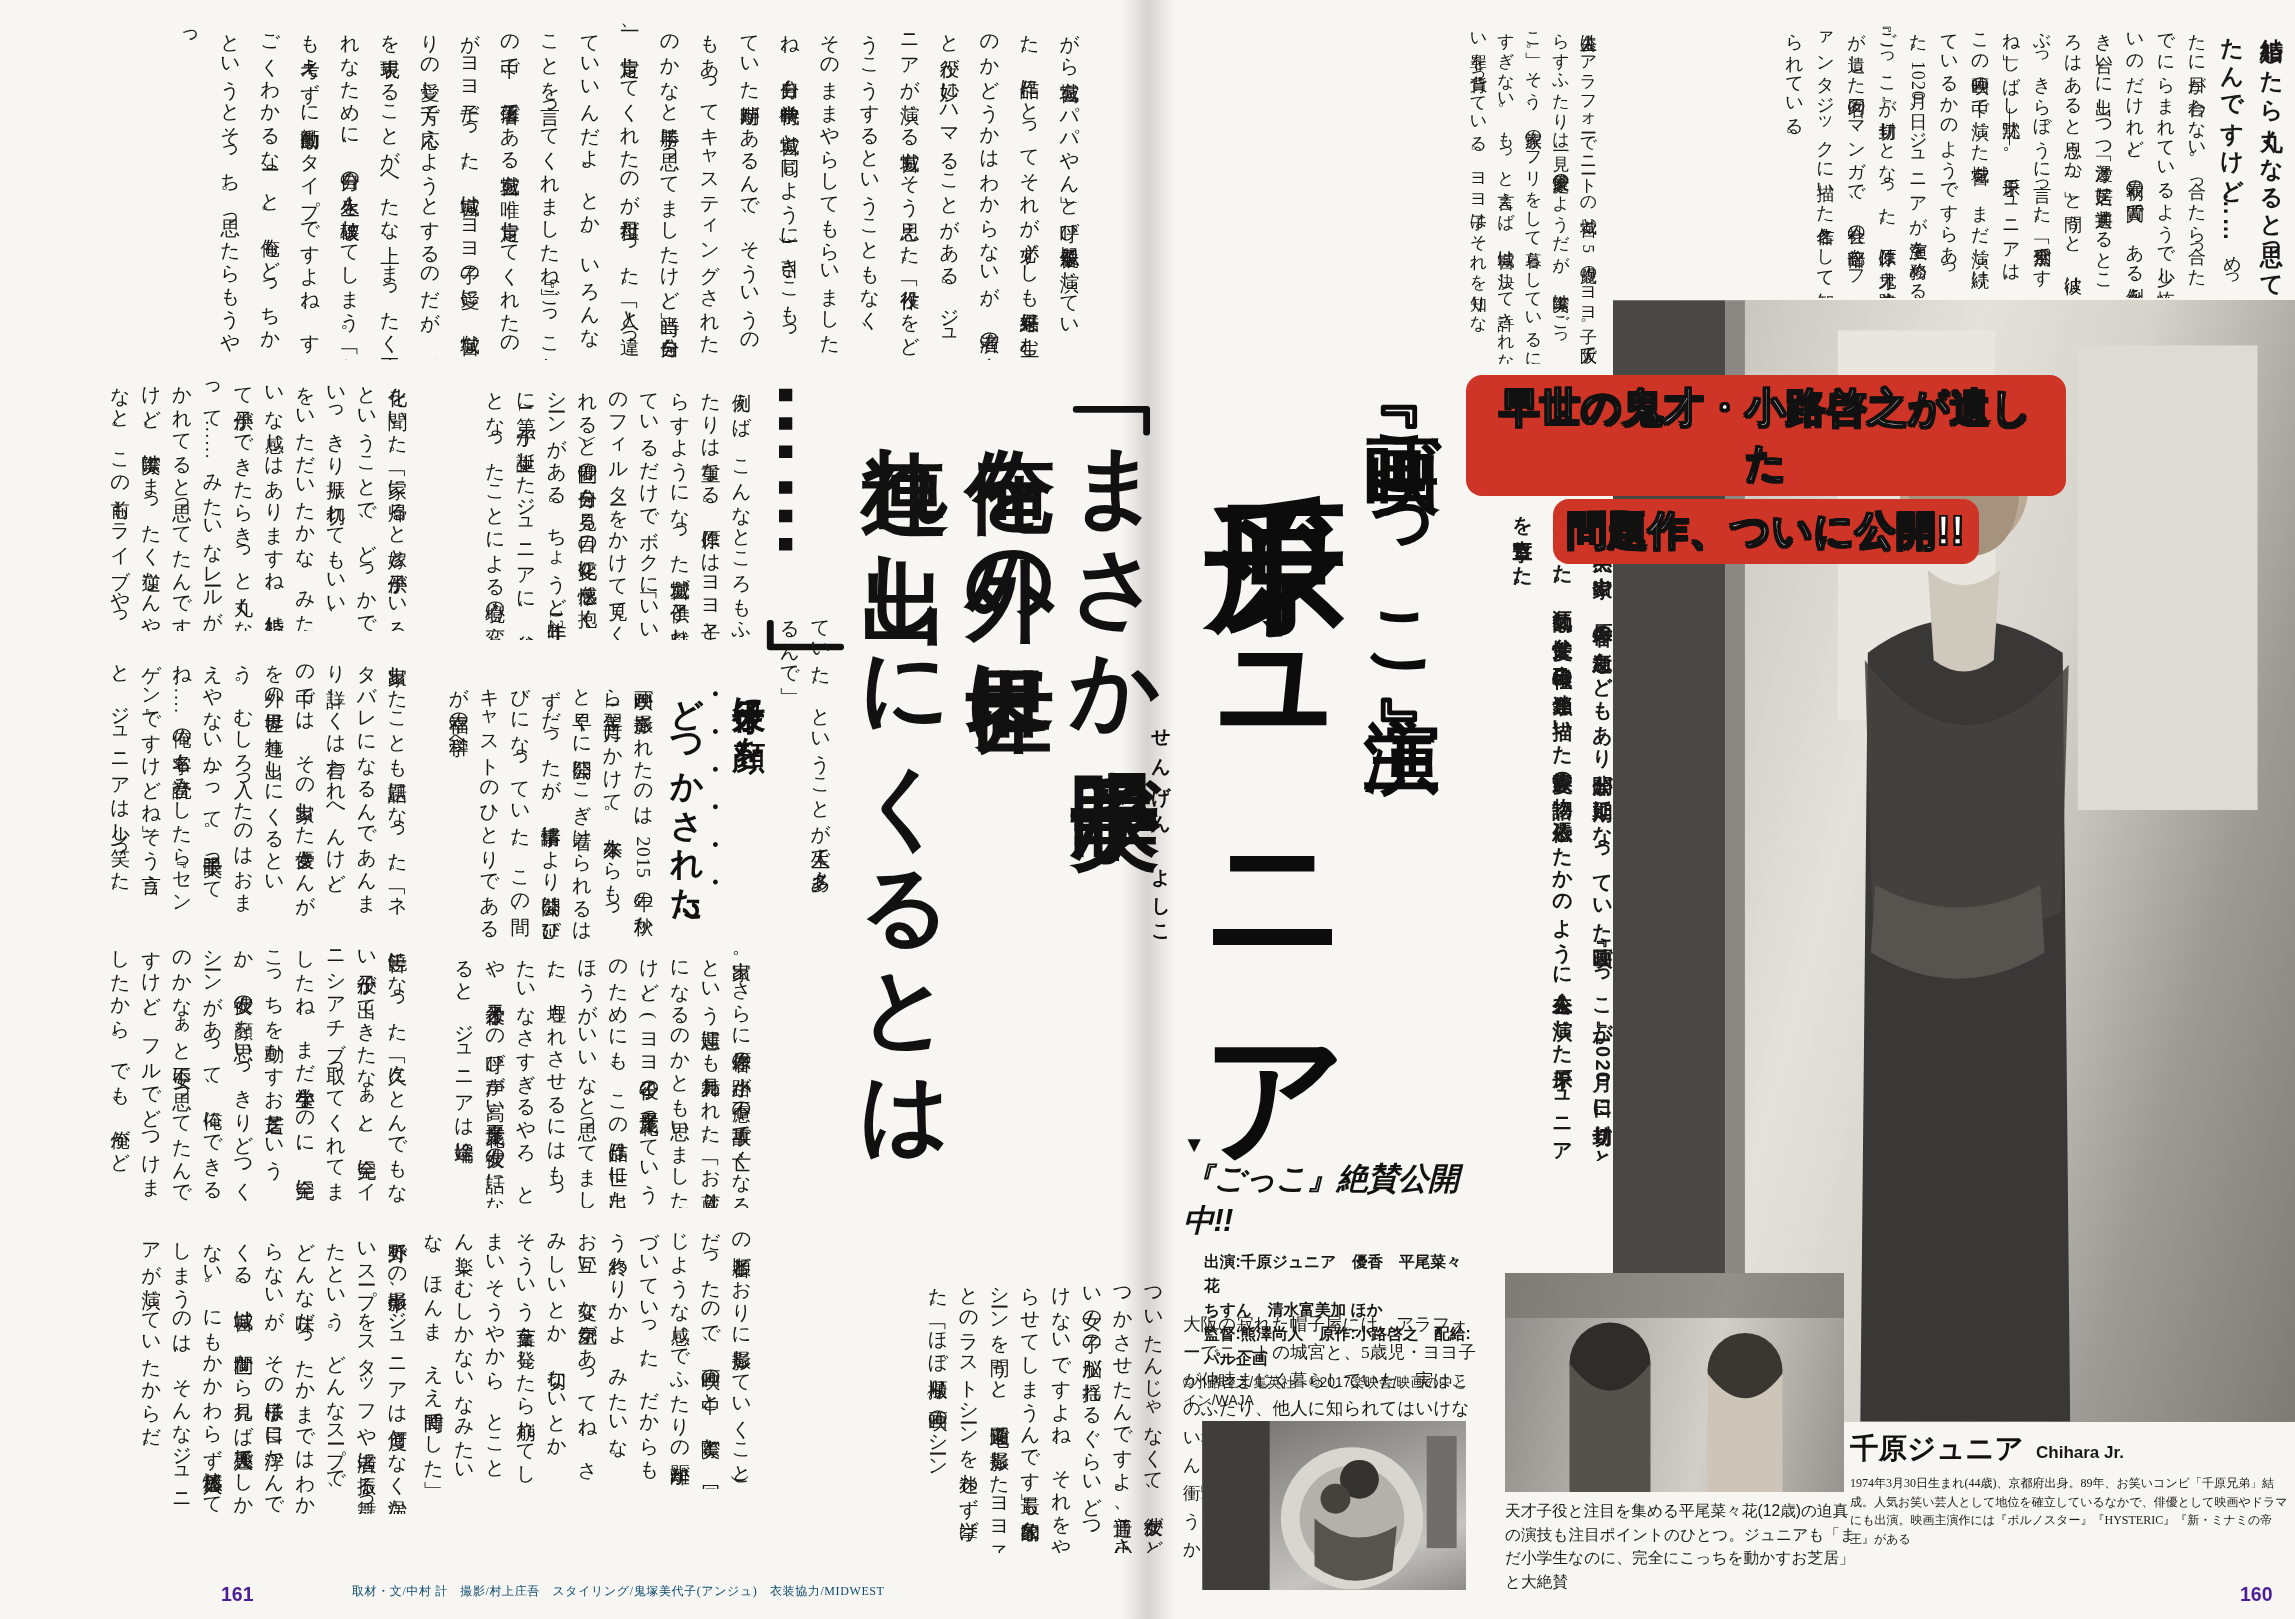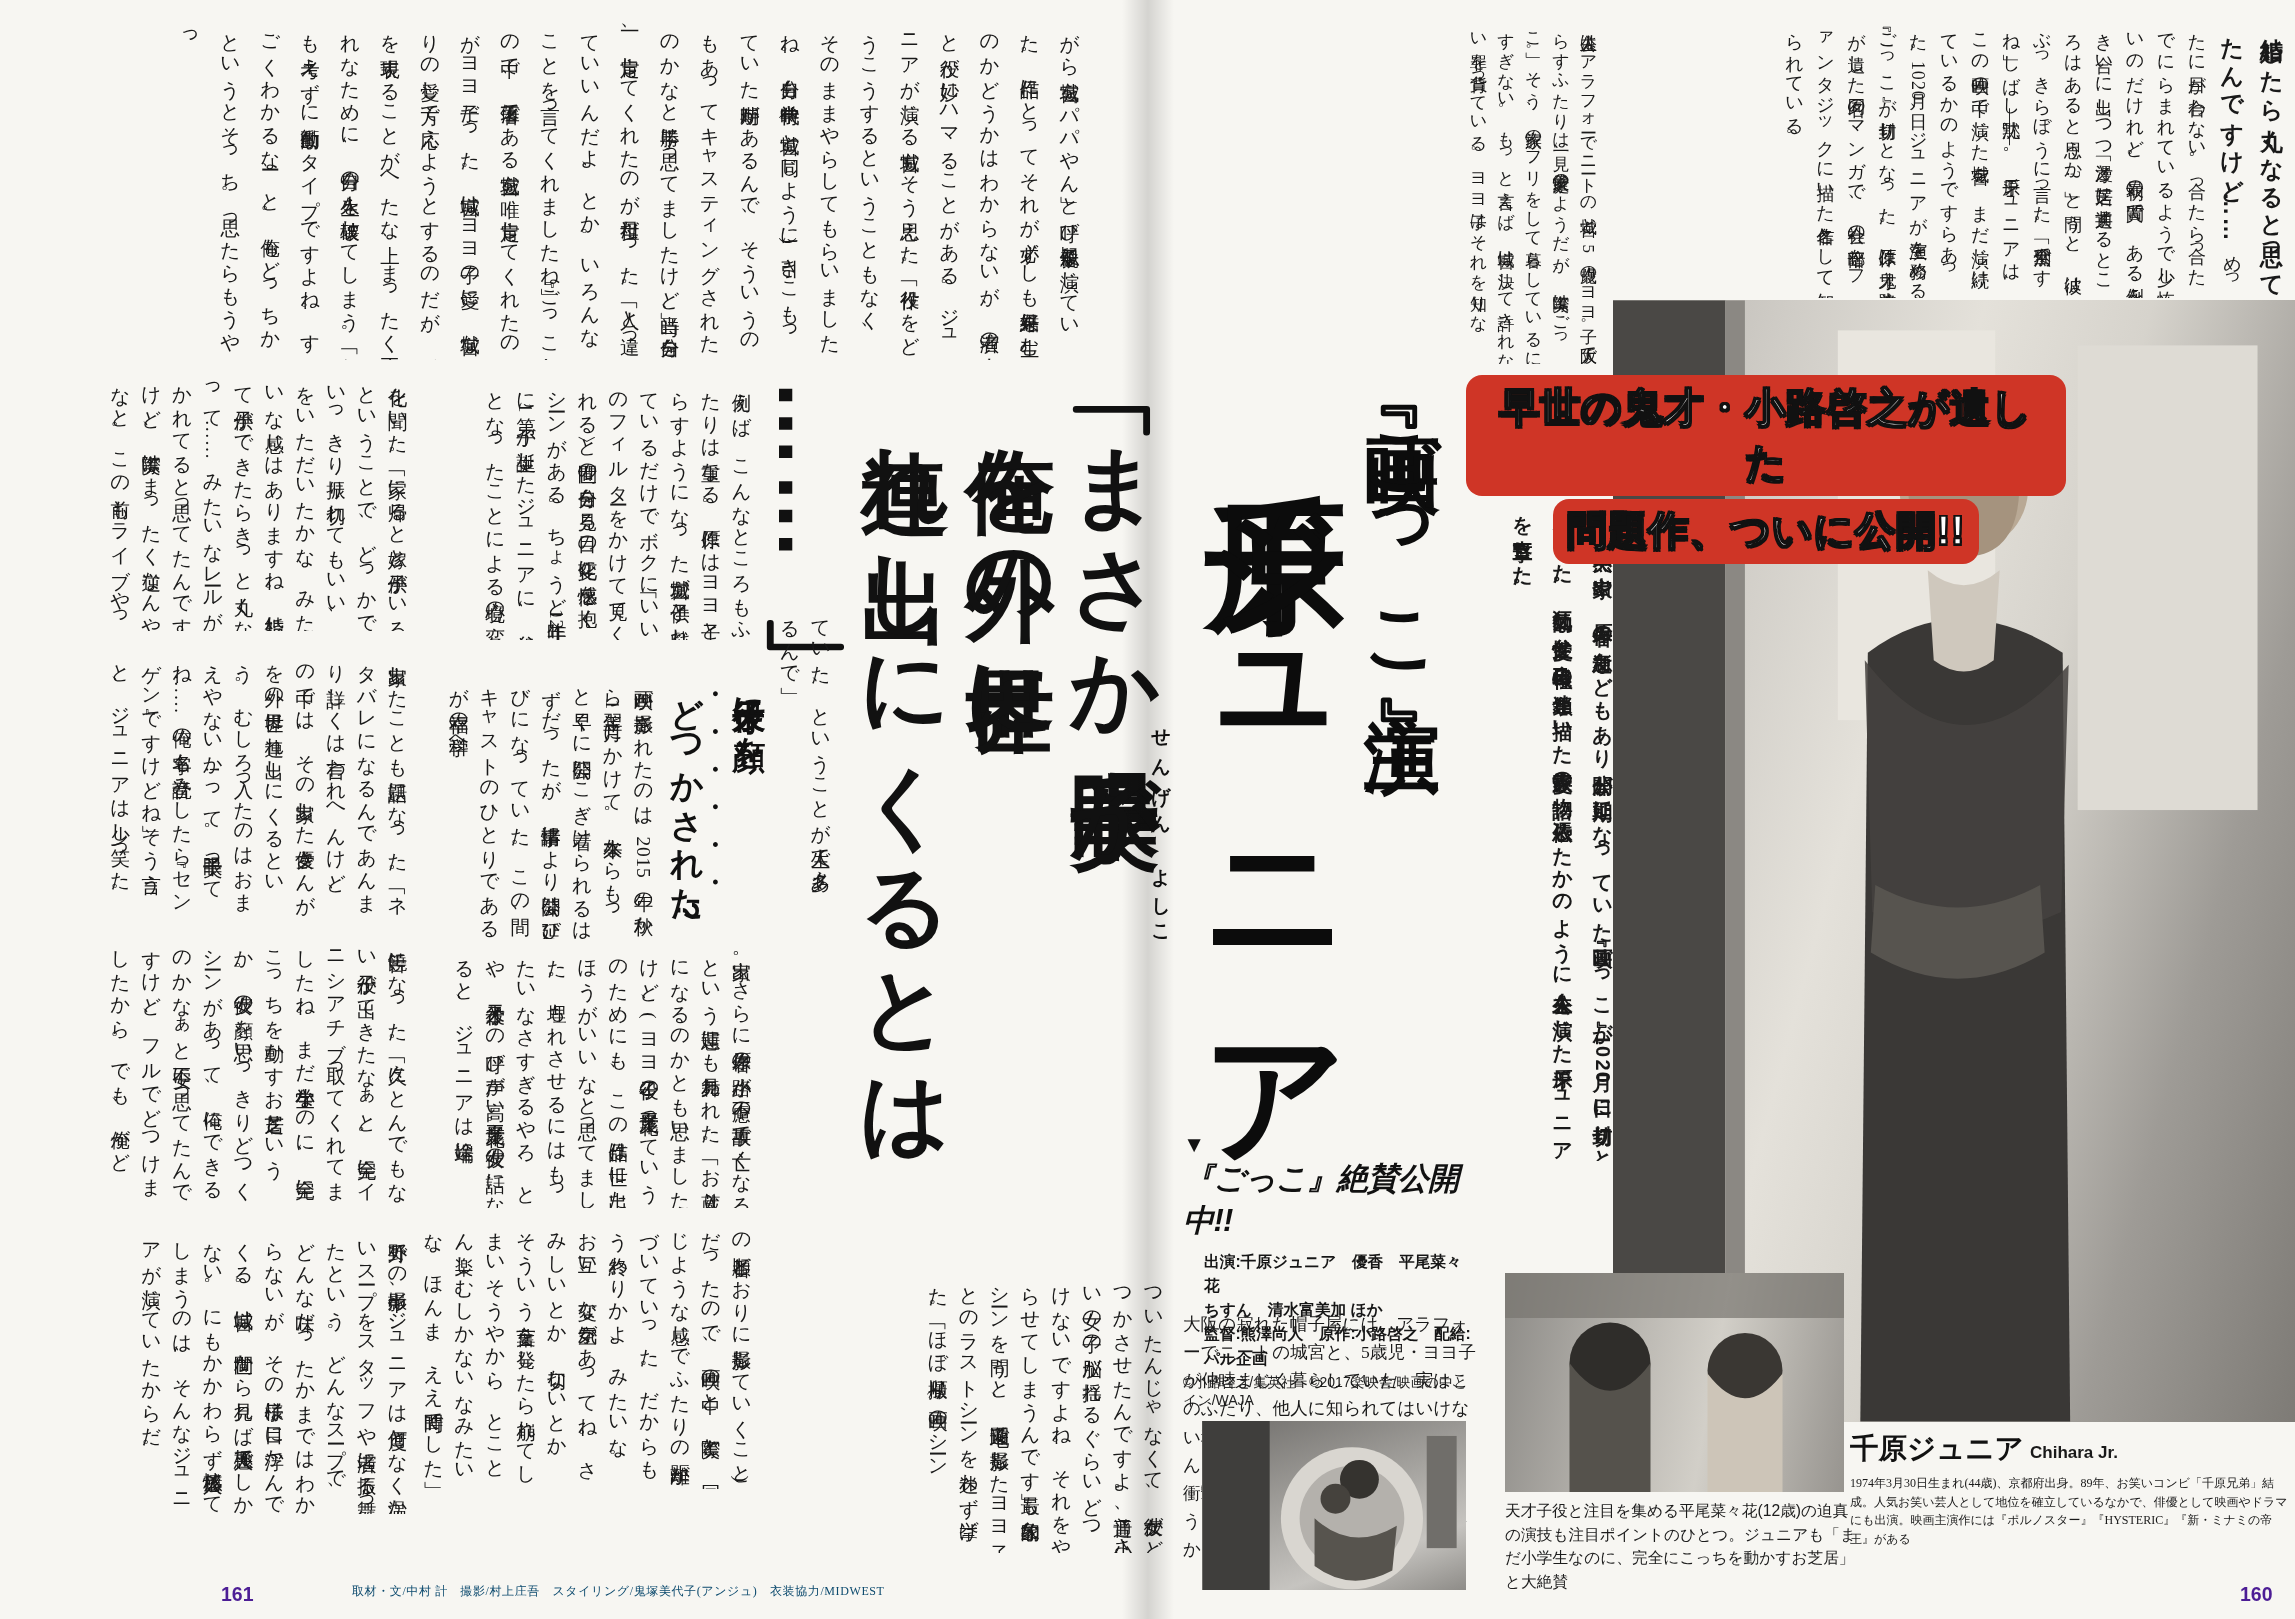--- a/index.html
+++ b/index.html
@@ -37,21 +37,21 @@
   .info-arrow{font-size:22.5px;line-height:1;color:#111;}
   .info-title{font-size:31px;font-weight:900;color:#111;letter-spacing:-.02em;margin:1.5px 0 7.5px;font-style:italic;}
   .info-line{font-size:15.7px;font-weight:700;color:#161616;line-height:1.55;margin-left:21px;}
   .info-copy{font-size:14px;font-weight:400;color:#222;margin-top:3px;}
   .synopsis{position:absolute;left:1183px;top:1310px;width:294px;font-size:17.6px;line-height:1.6;
             font-family:"Liberation Serif","DejaVu Serif",serif;}
   .caption{position:absolute;left:1505px;top:1499px;width:352px;font-size:15.7px;line-height:1.5;
            font-family:"Liberation Sans","DejaVu Sans",sans-serif;color:#1c1c1c;}
   .profile{position:absolute;left:1850px;top:1430px;width:439px;font-family:"Liberation Sans","DejaVu Sans",sans-serif;}
   .profile .nm{font-size:28.5px;font-weight:900;color:#111;}
-  .profile .rj{font-size:17px;font-weight:700;margin-left:3px;}
+  .profile .rj{font-size:17px;font-weight:700;margin-left:9px;}
   .profile .bio{font-size:12px;line-height:1.55;margin-top:6px;font-family:"Liberation Serif","DejaVu Serif",serif;}
   .credits{position:absolute;left:352px;top:1583px;font-size:12px;letter-spacing:.05em;
            font-family:Liberation Serif, serif;color:#0c4a6e;}
   .pagenum{position:absolute;font-size:19.5px;font-weight:700;font-family:"Liberation Sans","DejaVu Sans",sans-serif;color:#4c1d95;}
 </style>
 </head>
 <body>
 
 <div class="spread">
 

